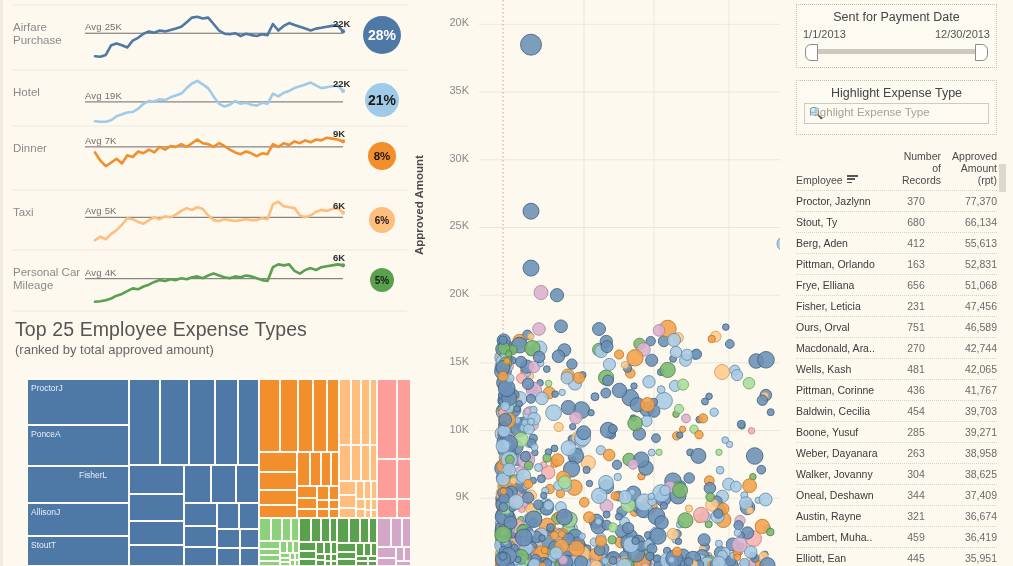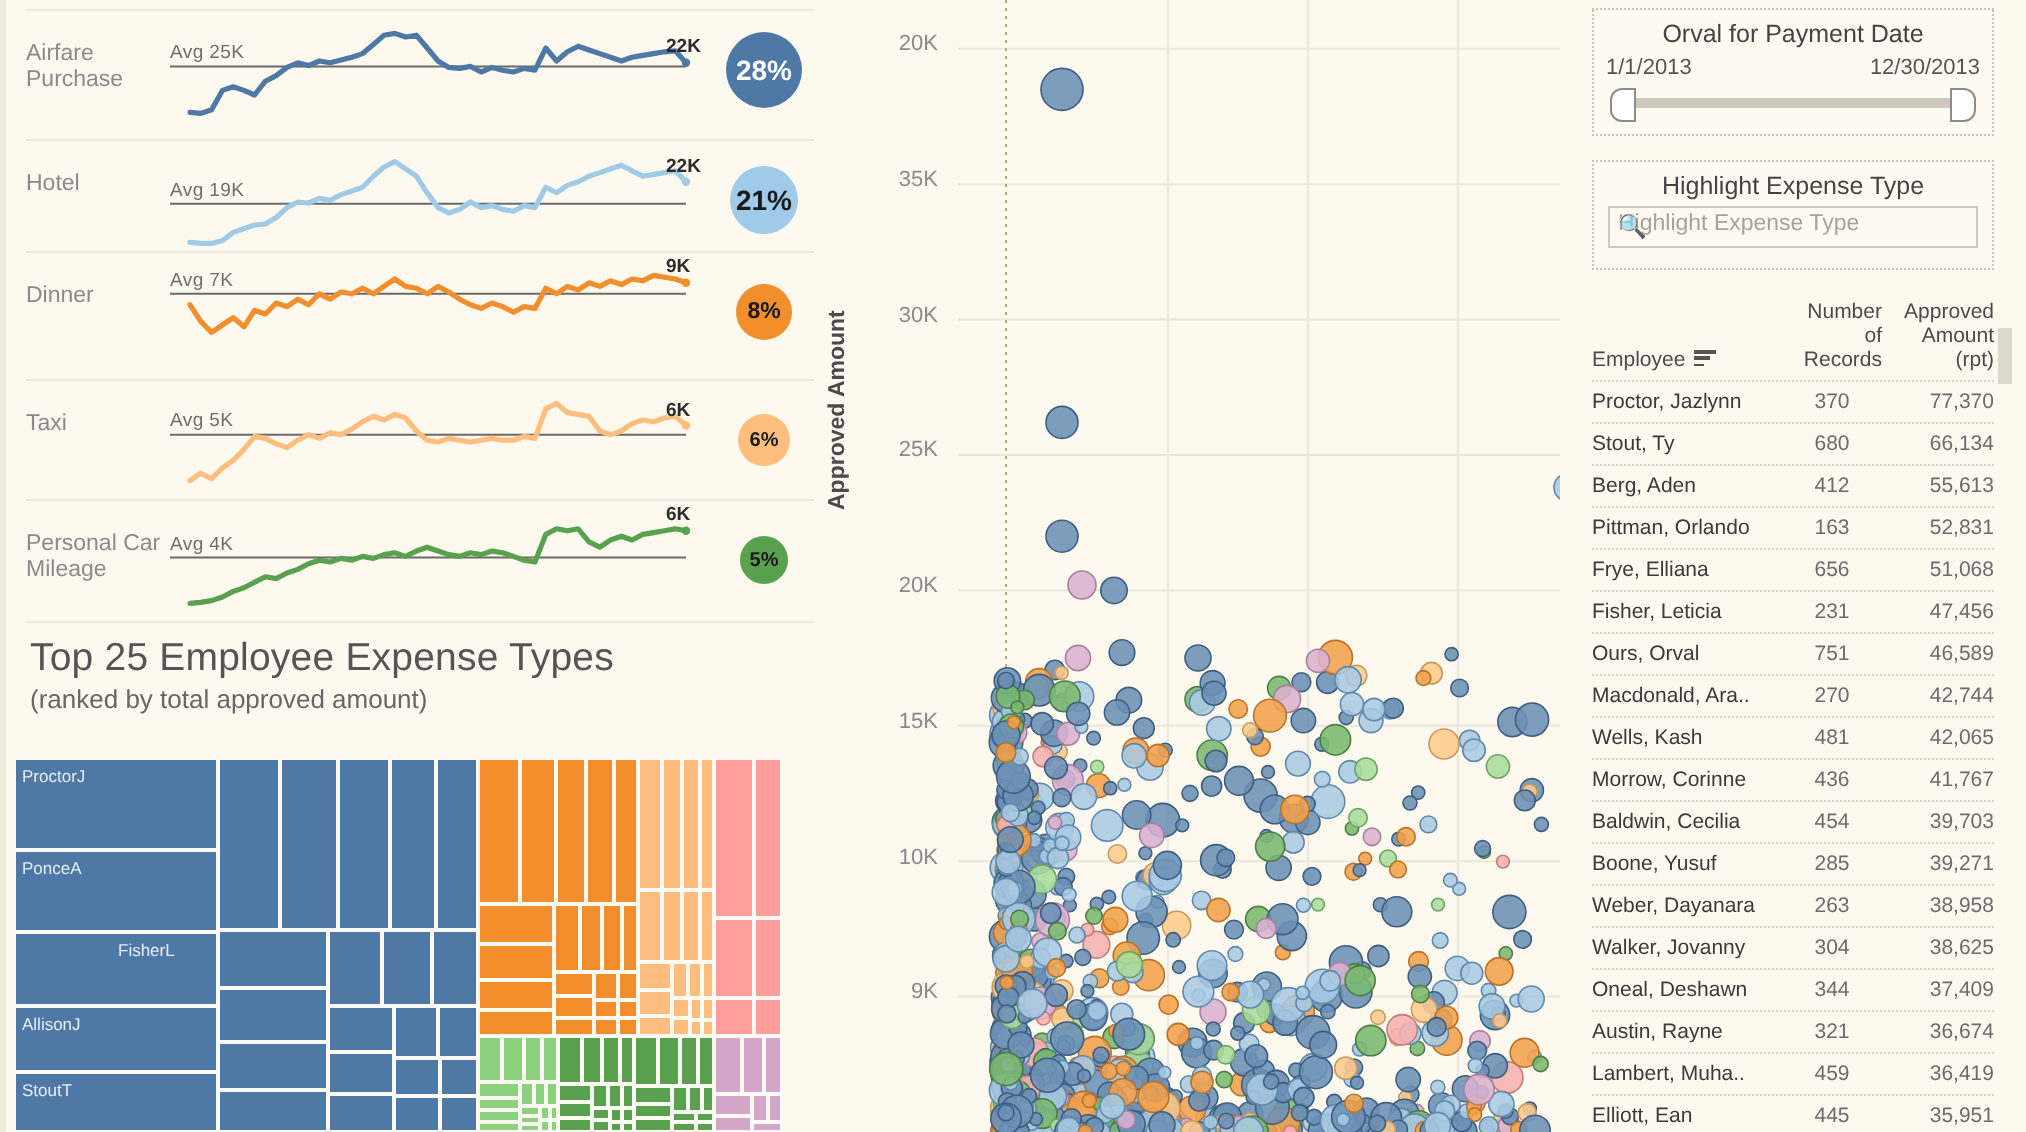--- a/index.html
+++ b/index.html
@@ -20,21 +20,21 @@
                color:#8a8a8a;line-height:13px;}
   .spark-avg{position:absolute;font-size:9.5px;color:#6e6e6e;letter-spacing:.2px;}
   .spark-end{position:absolute;font-size:9.5px;font-weight:bold;color:#2b2b2b;}
   .pct-bubble{position:absolute;border-radius:50%;display:flex;align-items:center;
               justify-content:center;font-weight:bold;}
 
   
   .tree-head{position:absolute;left:12px;top:318px;}
   .tree-title{font-size:19.5px;color:#555;font-weight:normal;letter-spacing:.1px;}
   .tree-sub{font-size:13px;color:#666;margin-top:1px;}
-  .treemap-wrap{position:absolute;left:4px;top:379px;width:384px;height:187px;}
+  .treemap-wrap{position:absolute;left:24px;top:379px;width:384px;height:187px;}
   .tm-cell{position:absolute;box-sizing:border-box;border:1px solid #fdfaf3;}
   .tm-label{position:absolute;left:4px;top:3px;font-size:8.5px;color:#e8eef5;
             white-space:nowrap;}
 
   
   .scatter-col{position:relative;width:383px;height:566px;}
   .y-axis-title{position:absolute;left:6px;top:255px;font-size:11.5px;color:#4b4b4b;
                 transform:rotate(-90deg);transform-origin:left top;white-space:nowrap;
                 font-weight:bold;}
   .y-ticks{position:absolute;left:0;top:0;width:70px;height:566px;}
@@ -1392,21 +1392,21 @@
           <circle cx="325.0" cy="445.5" r="3.4" fill="#f3a04a" stroke="#b8732a" stroke-width="0.8" fill-opacity="0.88"></circle>
           <circle cx="240.0" cy="452.3" r="3.2" fill="#a8dc9b" stroke="#6ea362" stroke-width="0.8" fill-opacity="0.88"></circle>
           <circle cx="180.0" cy="452.3" r="3.2" fill="#a8dc9b" stroke="#6ea362" stroke-width="0.8" fill-opacity="0.88"></circle>
         </svg>
     </div>
   </div>
 
   <div class="right-col">
 
     <div class="filter-card" style="top:4px;">
-      <div class="filter-title">Orval for Payment Date</div>
+      <div class="filter-title">Sent for Payment Date</div>
       <div class="date-row">
         <span>1/1/2013</span>
         <span>12/30/2013</span>
       </div>
       <div class="slider-track">
         <div class="slider-bar"></div>
         <div class="handle lft"></div>
         <div class="handle rgt"></div>
       </div>
     </div>
@@ -1481,21 +1481,21 @@
               <div class="td c-emp">Macdonald, Ara..</div>
               <div class="td c-num">270</div>
               <div class="td c-amt">42,744</div>
             </div>
             <div class="tr">
               <div class="td c-emp">Wells, Kash</div>
               <div class="td c-num">481</div>
               <div class="td c-amt">42,065</div>
             </div>
             <div class="tr">
-              <div class="td c-emp">Morrow, Corinne</div>
+              <div class="td c-emp">Pittman, Corinne</div>
               <div class="td c-num">436</div>
               <div class="td c-amt">41,767</div>
             </div>
             <div class="tr">
               <div class="td c-emp">Baldwin, Cecilia</div>
               <div class="td c-num">454</div>
               <div class="td c-amt">39,703</div>
             </div>
             <div class="tr">
               <div class="td c-emp">Boone, Yusuf</div>

